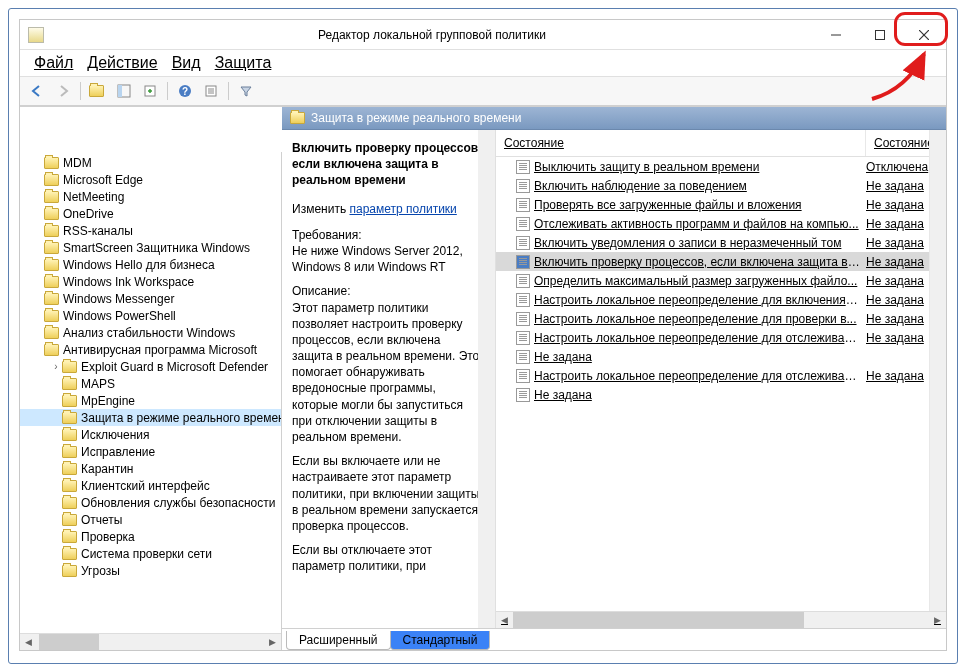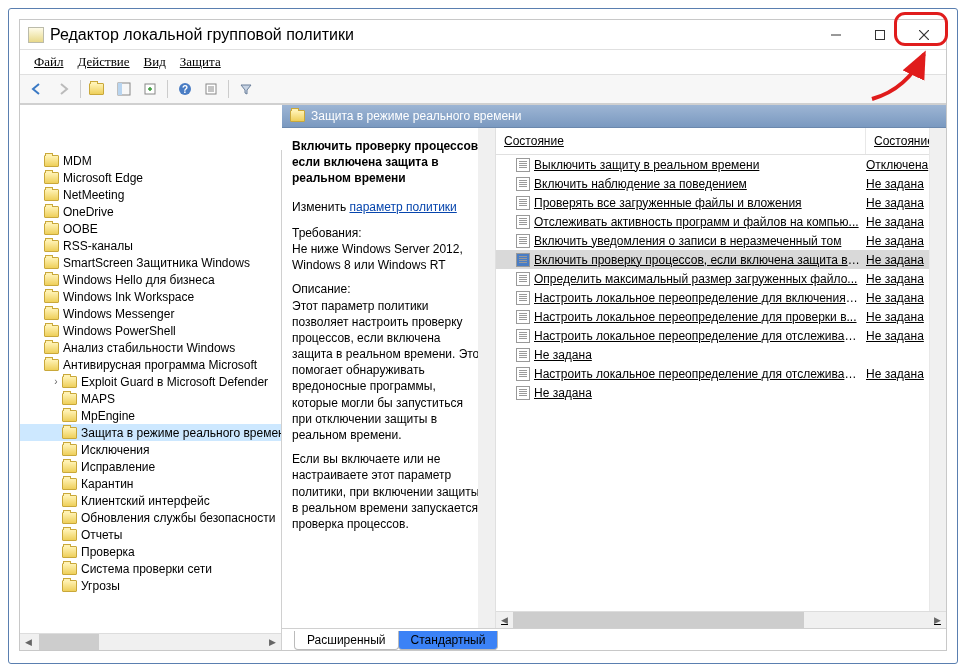--- a/index.html
+++ b/index.html
@@ -33,21 +33,21 @@
   align-items: center;
   padding: 0 0 0 8px;
   border-bottom: 1px solid #e0e0e0;
 }
 .titlebar .app-icon {
   width: 16px; height: 16px;
   margin-right: 6px;
   background: linear-gradient(#fefbe8,#e8d98a);
   border: 1px solid #bba;
 }
-.titlebar .title { flex: 1; font-size: 16px; }
+.titlebar .title { flex: 1; font-size: 12px; text-align: center; }
 .win-buttons { display: flex; height: 100%; }
 .win-btn {
   width: 44px; height: 100%;
   display: flex; align-items: center; justify-content: center;
   font-size: 11px;
   color: #333;
 }
 .win-btn svg { width: 10px; height: 10px; }
 .close-highlight {
   position: absolute;
@@ -70,22 +70,21 @@
   pointer-events: none;
 }
 .menubar {
   display: flex;
   gap: 2px;
   padding: 2px 8px;
   border-bottom: 1px solid #e0e0e0;
 }
 .menu-item {
   padding: 2px 6px;
-  font-size: 13px;
-  font-family: Liberation Serif, serif;
+  font-size: 16px;
 }
 .menu-item .ul { text-decoration: underline; }
 .toolbar {
   display: flex;
   align-items: center;
   gap: 4px;
   padding: 3px 6px;
   border-bottom: 1px solid #d0d0d0;
   background: #f7f7f7;
 }
@@ -295,21 +294,21 @@
   z-index: 2;
 }
 .desc-vscroll {
   position: absolute;
   right: 0; top: 0; bottom: 0;
   width: 17px;
   background: #f0f0f0;
 }
 .tabs {
   display: flex;
-  padding: 0 12px;
+  padding: 0 4px;
   border-top: 1px solid #d0d0d0;
   height: 22px;
   align-items: flex-end;
   background: #fff;
 }
 .tab {
   padding: 2px 12px;
   border: 1px solid #bbb;
   border-top: none;
   border-radius: 0 0 4px 4px;
@@ -418,24 +417,20 @@
               <div class="folder-icon"></div>
               <span>Microsoft Edge</span>
             </div>
             <div class="tree-item lvl1">
               <div class="folder-icon"></div>
               <span>NetMeeting</span>
             </div>
             <div class="tree-item lvl1">
               <div class="folder-icon"></div>
               <span>OneDrive</span>
-            </div>
-            <div class="tree-item lvl1">
-              <div class="folder-icon"></div>
-              <span>OOBE</span>
             </div>
             <div class="tree-item lvl1">
               <div class="folder-icon"></div>
               <span>RSS-каналы</span>
             </div>
             <div class="tree-item lvl1">
               <div class="folder-icon"></div>
               <span>SmartScreen Защитника Windows</span>
             </div>
             <div class="tree-item lvl1">
@@ -536,20 +531,21 @@
           </div>
           <div class="sect">
             <div>Требования:</div>
             <div>Не ниже Windows Server 2012, Windows 8 или Windows RT</div>
           </div>
           <div class="sect">
             <div>Описание:</div>
             <div>Этот параметр политики позволяет настроить проверку процессов, если включена защита в реальном времени. Это помогает обнаруживать вредоносные программы, которые могли бы запуститься при отключении защиты в реальном времени.</div>
           </div>
           <div class="sect">Если вы включаете или не настраиваете этот параметр политики, при включении защиты в реальном времени запускается проверка процессов.</div>
+          <div class="sect">Если вы отключаете этот параметр политики, при</div>
           <div class="desc-vscroll"></div>
         </div>
         <div class="list-pane">
           <div class="list-header">
             <div class="col-h col-name">Состояние</div>
             <div class="col-h col-state">Состояние</div>
           </div>
           <div class="list-body" id="list-body">
                 <div class="list-row">
                   <div class="setting-icon"></div>

